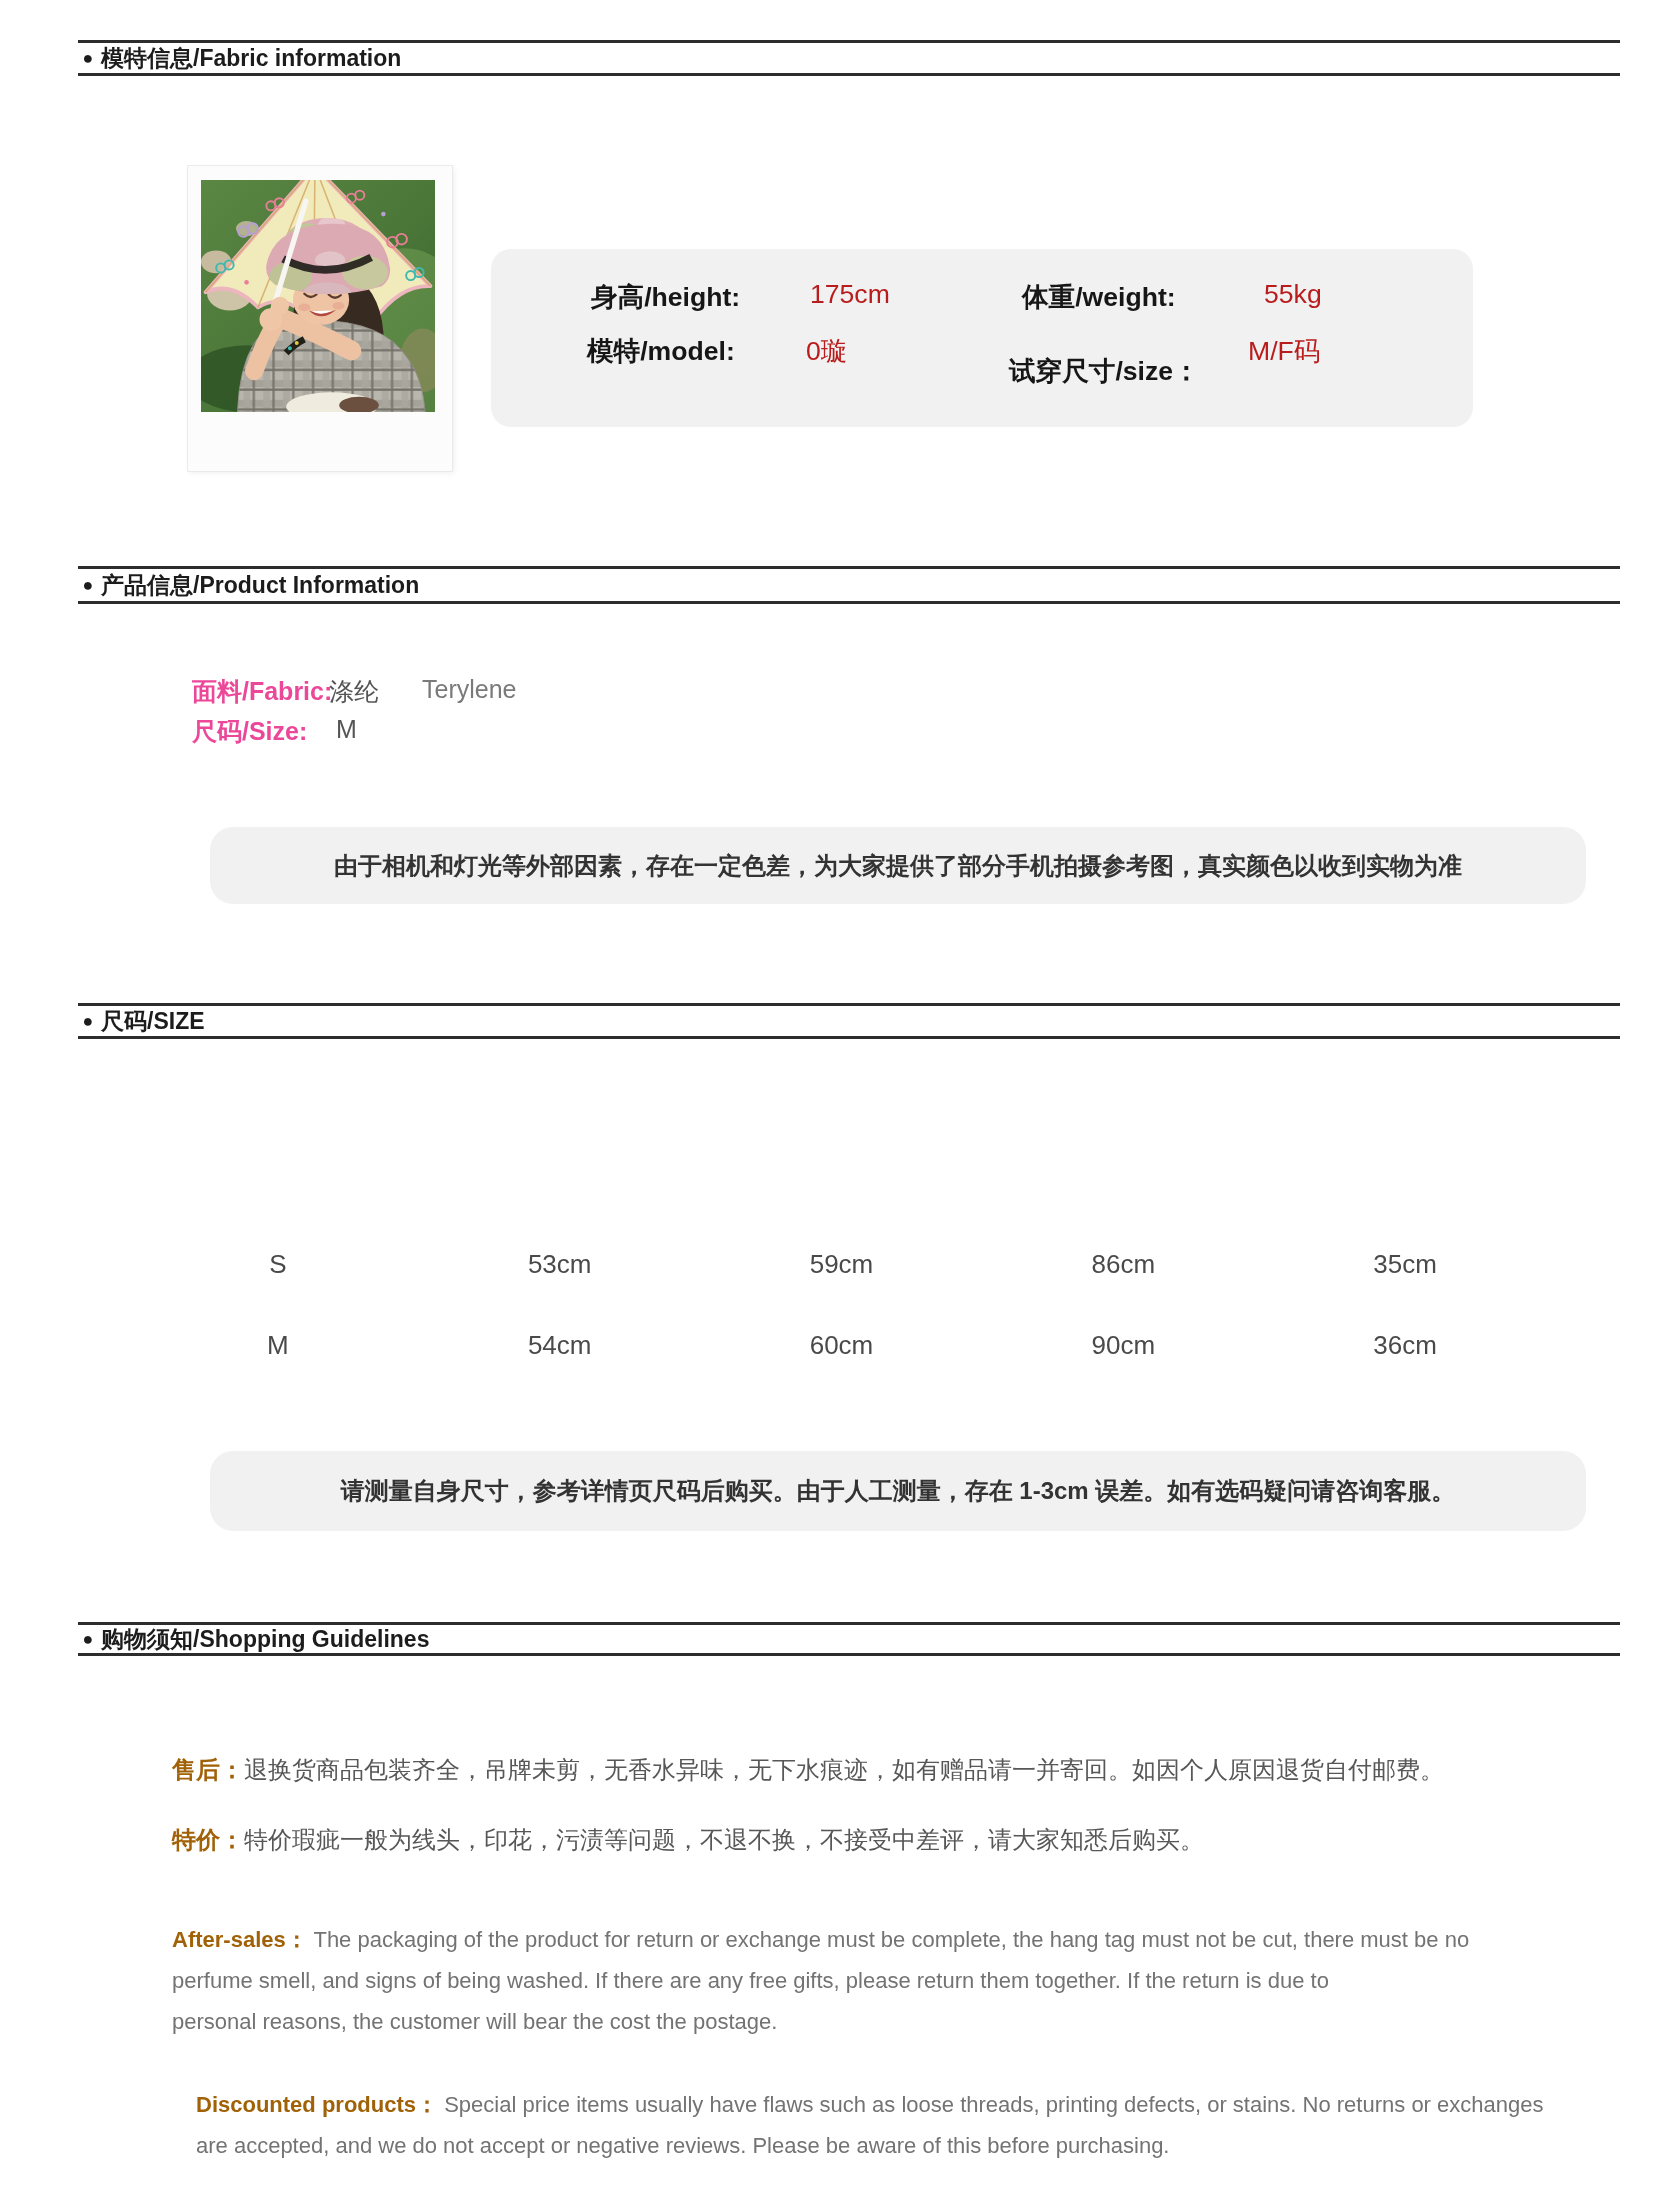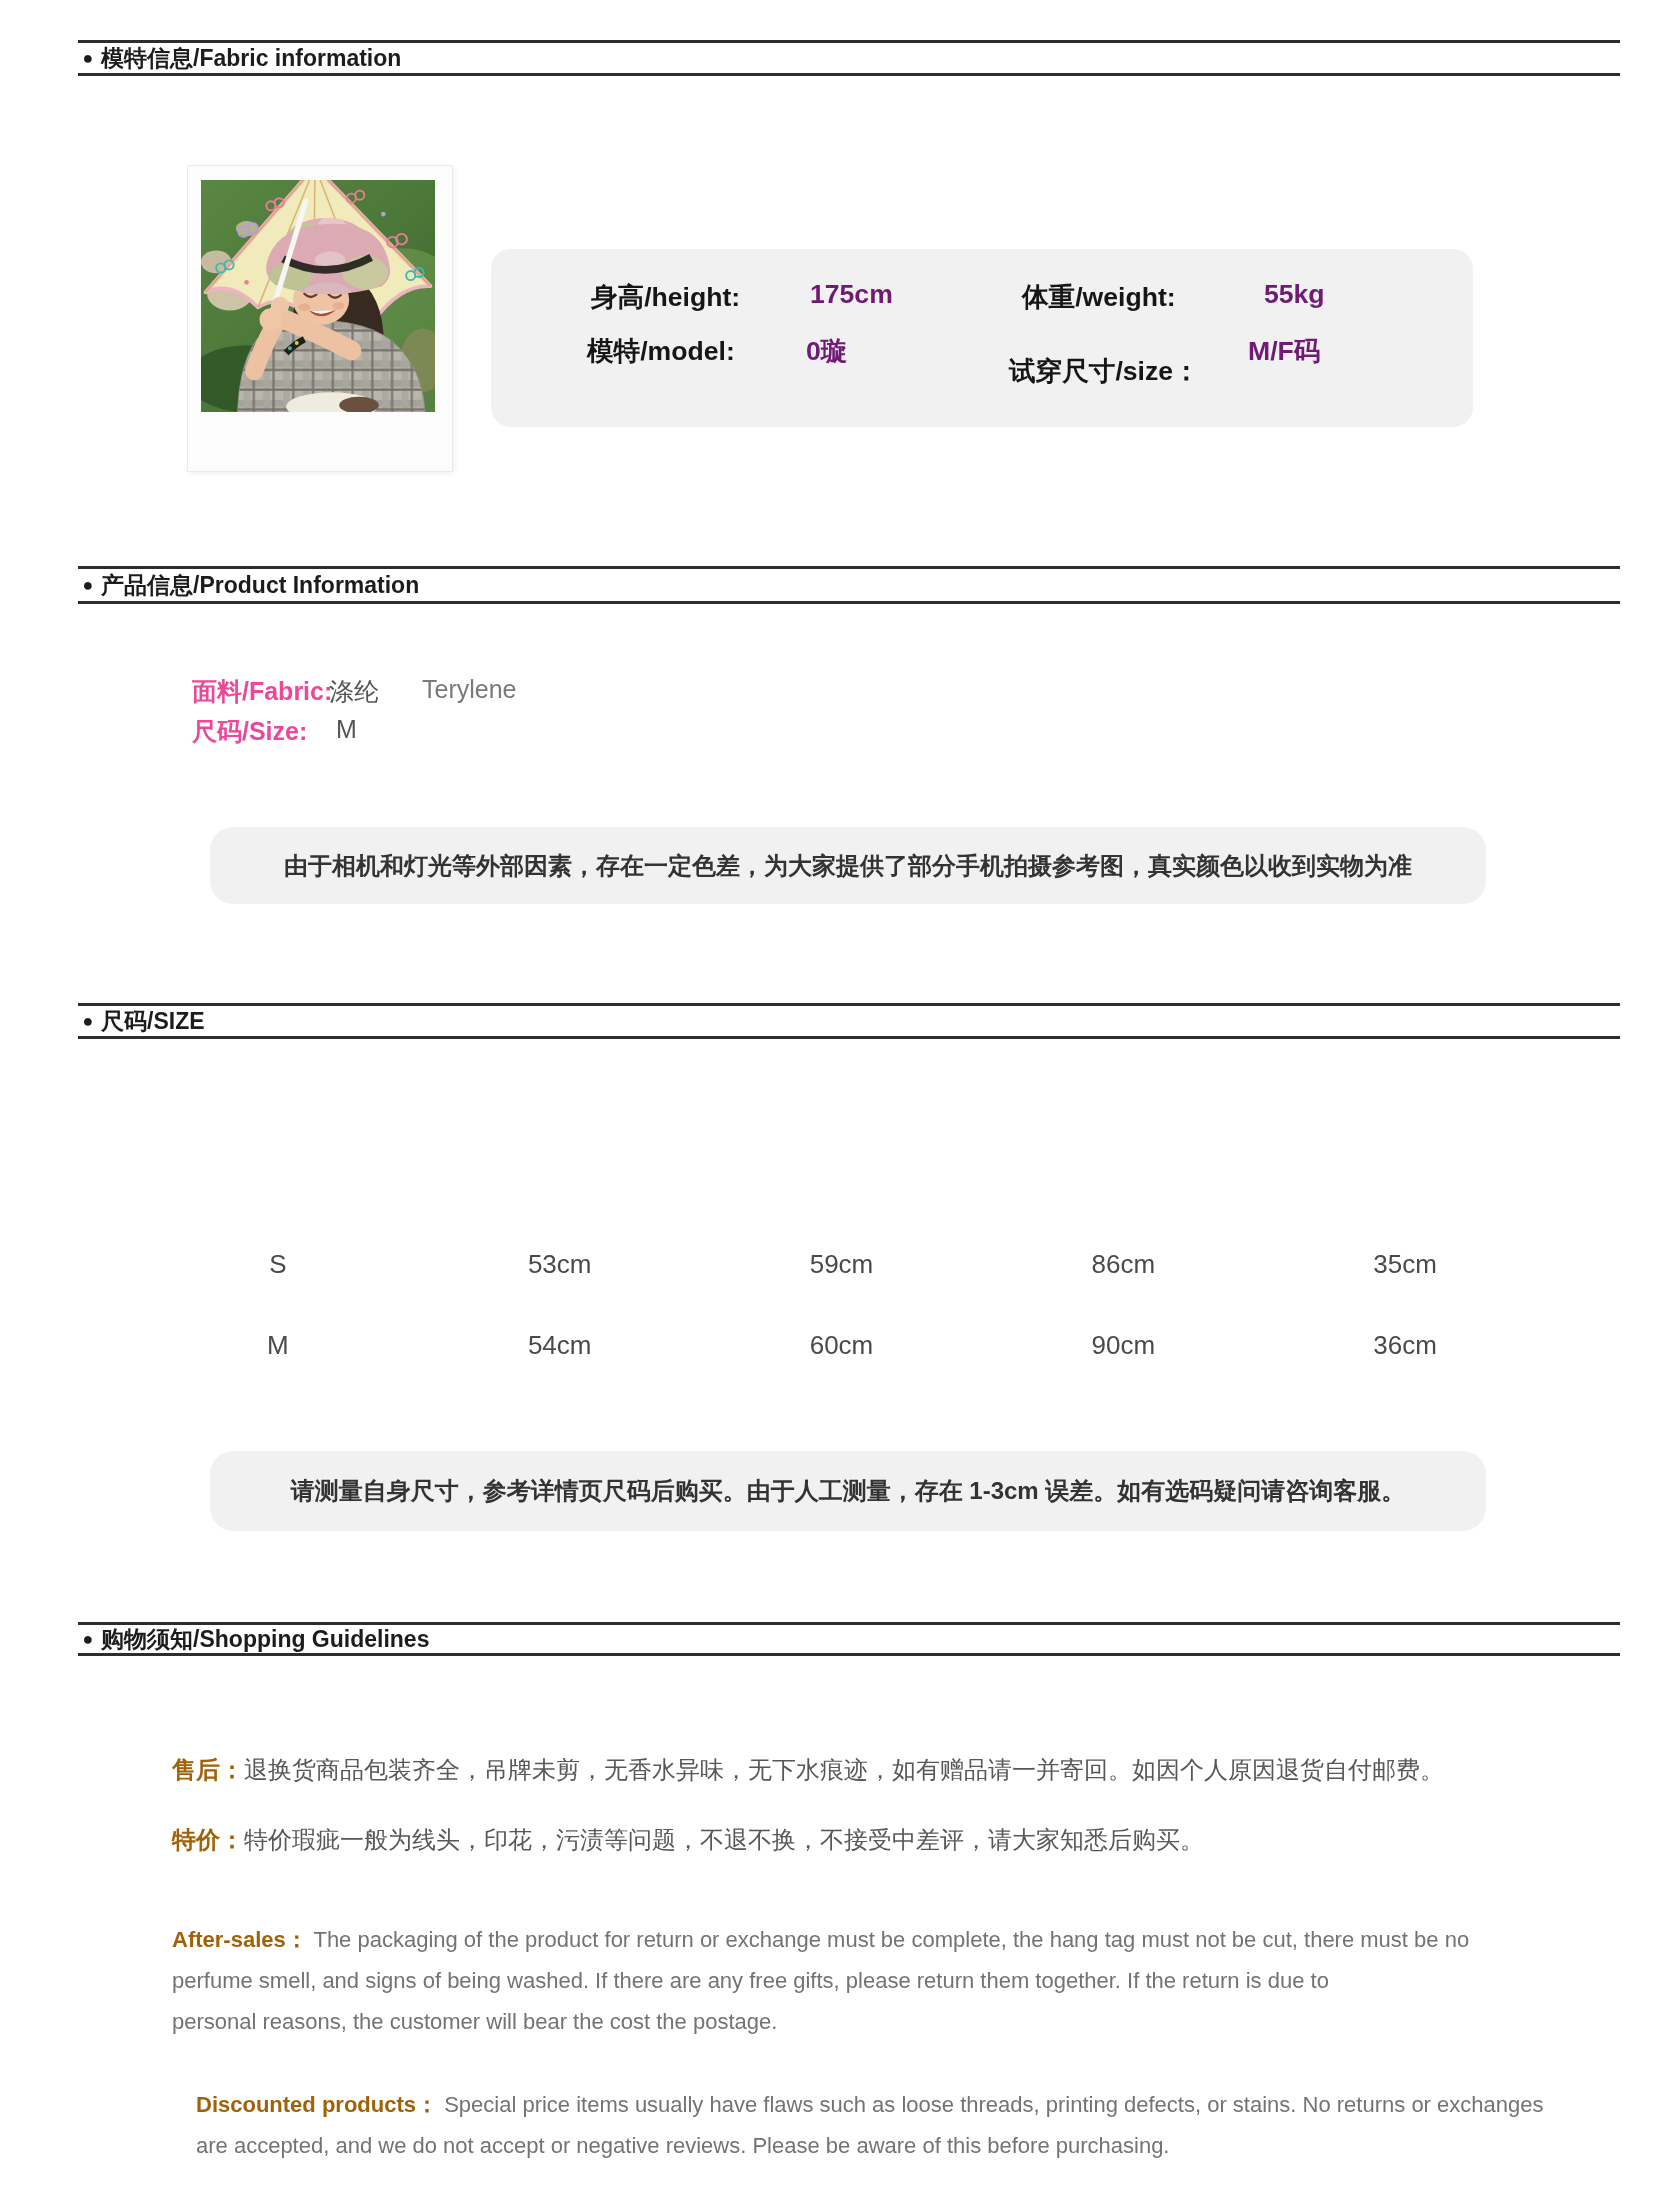--- a/index.html
+++ b/index.html
@@ -60,21 +60,21 @@
   
   .model-box {
     position: absolute;
     left: 491px; top: 249px;
     width: 982px; height: 178px;
     background: #f1f1f1;
     border-radius: 20px;
   }
   .model-box span { position: absolute; font-size: 26.6px; white-space: nowrap; }
   .mb-label { font-weight: 700; color: #161616; }
-  .mb-value { font-weight: 700; color: #701a75; }
+  .mb-value { font-weight: 400; color: #b91c1c; }
   #mb-l1 { left: 100px;  top: 30px; }
   #mb-v1 { left: 319px;  top: 30px; }
   #mb-l2 { left: 531px;  top: 30px; }
   #mb-v2 { left: 773px; top: 30px; }
   #mb-l3 { left: 96px;  top: 84px; text-align: right; }
   #mb-v3 { left: 315px;  top: 84px; }
   #mb-l4 { left: 518px;  top: 84px; margin-top: 20px; }
   #mb-v4 { left: 757px;  top: 84px; }
 
   
@@ -84,21 +84,21 @@
   #prod-size   { left: 192px; top: 715px; }
   #prod-fabric .pvalue    { position: absolute; left: 137px; color: #555555; }
   #prod-fabric .pvalue-en { position: absolute; left: 230px; color: #7a7a7a; }
   #prod-size   .pvalue    { position: absolute; left: 144px; color: #555555; }
   .prod-row span { white-space: nowrap; }
 
   
   .note-box {
     position: absolute;
     left: 210px;
-    width: 1276px;
+    width: 1376px;
     background: #f1f1f1;
     border-radius: 23px;
     display: flex;
     align-items: center;
     justify-content: center;
     font-size: 24px;
     font-weight: 700;
     color: #333333;
     text-align: right;
   }

